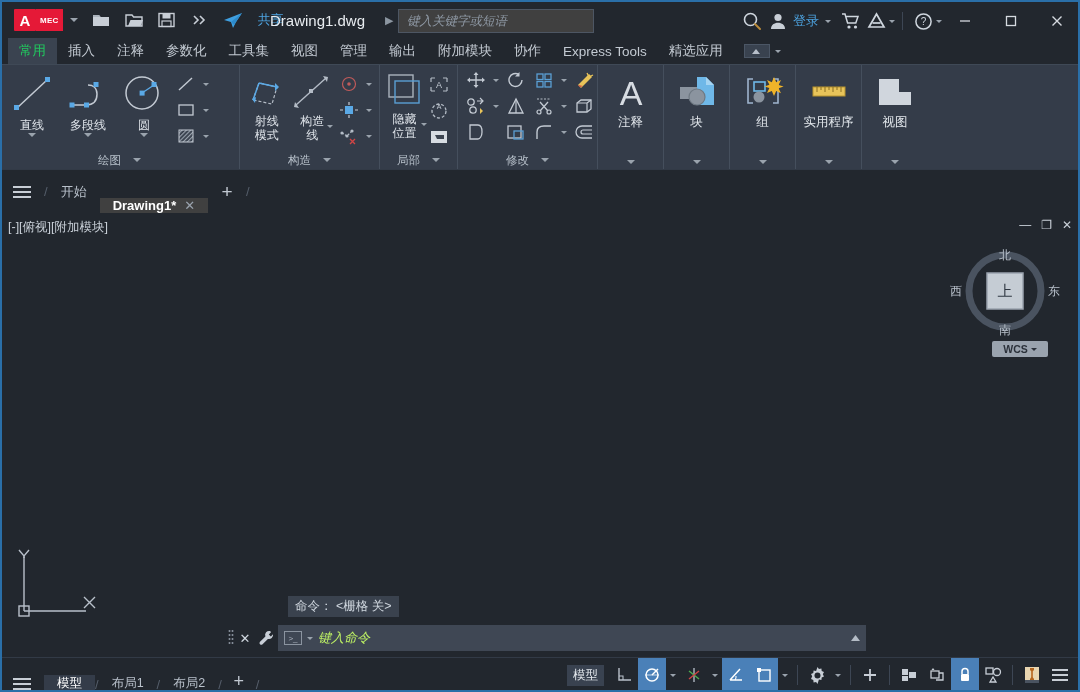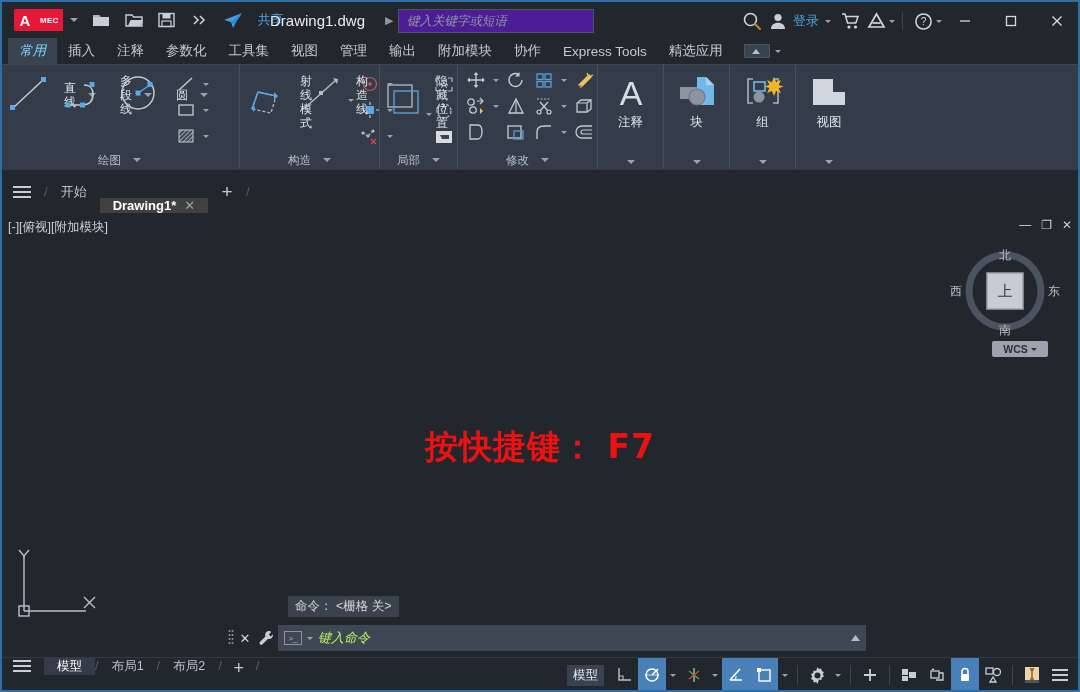--- a/index.html
+++ b/index.html
@@ -35,56 +35,56 @@
     border-right: 4px solid transparent; border-top: 4px solid #9aa3ad; display:inline-block; }
   .caret.sm { border-left-width: 3px; border-right-width: 3px; border-top-width: 3px; }
   .tb-caret { margin: 0 8px 0 7px; }
   .qat { display: flex; align-items: center; gap: 11px; margin-left: 4px; }
   .qicon { width: 22px; height: 22px; display: flex; align-items: center; justify-content: center; cursor: pointer; }
   .share-txt { color: #4da3e0; font-size: 13px; margin-left: 3px; }
   .doc-title { position: absolute; left: 270px; font-size: 15px; color: #e8ecf0; text-align: center; }
   .title-arrow { position: absolute; left: 385px; color: #8c96a1; font-size: 11px; }
   .searchbox {
     position: absolute; left: 398px; top: 7px; width: 196px; height: 24px;
-    background: #4c1d95; border: 1px solid #4d5663; display: flex; align-items: center;
+    background: #404040; border: 1px solid #4d5663; display: flex; align-items: center;
     padding-left: 8px;
   }
   .searchbox span { color: #8e98a4; font-size: 12.5px; font-style: italic; }
   .tb-right { position: absolute; right: 0; top: 0; height: 38px; display: flex; align-items: center; }
   .tb-right .qicon { margin: 0 2px; }
   .login-txt { color: #4da3e0; font-size: 13px; margin-left: 2px; margin-right: 6px; }
   .vsep { width: 1px; height: 18px; background: #3d4654; margin: 0 7px; }
   .wbtn { width: 46px; height: 38px; display: flex; align-items: center; justify-content: center; cursor: pointer; }
 
   
   .ribbon-tabs {
     height: 26px; background: #22272e; display: flex; align-items: stretch;
     flex: 0 0 26px; font-size: 13.5px; position: relative;
   }
   .rtab { padding: 0 11px; display: flex; align-items: center; color: #c3cad2; cursor: pointer; }
   .rtab:first-child { margin-left: 8px; }
-  .rtab.active { background: #3a4350; color: #7dd3fc; font-style: italic; }
+  .rtab.active { background: #3a4350; color: #22c55e; }
   .rtab-extra { display: flex; align-items: center; gap: 5px; padding: 0 10px; }
   .mini-chip { width: 26px; height: 14px; background: #39424f; border: 1px solid #4b5665;
     display:flex; align-items:center; justify-content:center; }
 
   
   .ribbon {
     flex: 0 0 105px; background: #343c49; display: flex; align-items: stretch;
     border-top: 1px solid #3f4956; position: relative;
   }
   .panel { display: flex; flex-direction: column; border-right: 1px solid #454f5d; position: relative; }
   .panel-body { flex: 1; display: flex; align-items: flex-start; padding: 4px 4px 0 4px; }
   .panel-title {
     height: 18px; font-size: 11.5px; color: #b7c0ca; display: flex;
     align-items: center; justify-content: center; gap: 12px;
   }
   .big-btn {
-    width: 56px; display: flex; align-items: center;
-    padding-top: 3px; cursor: pointer; gap: 12px;
+    width: 56px; display: flex; flex-direction: column; align-items: center;
+    padding-top: 3px; cursor: pointer;
   }
   .big-btn .lbl { font-size: 12px; color: #dfe4ea; margin-top: 2px; line-height: 14px; text-align: center; }
   .big-btn .dd { margin-top: 1px; }
   .ico { display: flex; align-items: center; justify-content: center; }
 
   .small-col { display: flex; flex-direction: column; justify-content: flex-start; padding-top: 2px; }
   .small-row { display: flex; align-items: center; height: 26px; }
   .sbtn { width: 28px; height: 26px; display: flex; align-items: center; justify-content: center; cursor: pointer; }
   .ddot { width: 12px; display: flex; align-items: center; justify-content: center; cursor: pointer; }
 
@@ -144,21 +144,21 @@
     flex: 1; height: 26px; background: #3f4754; display: flex; align-items: center;
     padding-left: 6px; gap: 5px;
   }
   .cmd-prompt-ico { width: 18px; height: 14px; border: 1px solid #8b94a0; display: flex;
     align-items: center; justify-content: center; font-size: 8px; color: #aeb6c0; }
   .cmd-input .ph { font-size: 13px; color: #bef264; font-style: italic; }
   .cmd-scroll { margin-left: auto; margin-right: 5px; }
 
   
   .statusbar {
-    flex: 0 0 34px; background: #22272e; display: flex; align-items: flex-start;
+    flex: 0 0 34px; background: #22272e; display: flex; align-items: flex-end;
     border-top: 1px solid #323a46; position: relative;
   }
   .sb-ham { width: 44px; display: flex; align-items: center; justify-content: center; cursor: pointer; }
   .sbtab { padding: 0 13px; display: flex; align-items: center; font-size: 12.5px; color: #b9c1cb; cursor: pointer; }
   .sbtab.active { background: #343c49; color: #ffffff; }
   .sb-plus { width: 34px; display: flex; align-items: center; justify-content: center;
     font-size: 18px; color: #c2c9d2; cursor: pointer; }
   .sb-right { margin-left: auto; display: flex; align-items: center; padding-right: 6px; gap: 0; }
   .sb-model { font-size: 12.5px; color: #e2e7ec; background: #394250; padding: 2px 6px; margin-right: 6px; cursor: pointer; }
   .sbi { width: 28px; height: 34px; display: flex; align-items: center; justify-content: center; cursor: pointer; }
@@ -644,20 +644,30 @@
         <svg width="44" height="34" viewBox="0 0 44 34">
             <path d="M12 4H7v24h5M32 4h5v24h-5" fill="none" stroke="#9fb4ce" stroke-width="1.6"></path>
             <rect x="13" y="7" width="11" height="9" fill="none" stroke="#6fb8e8" stroke-width="1.6"></rect>
             <circle cx="18" cy="22" r="5.5" fill="#8b949f"></circle>
             <path d="M33 2l2.2 5.2L40 5l-2.4 5 5 1.6-5 1.6 2.4 5-4.8-2.2L33 21l-2.2-5L26 18l2.4-5-5-1.6 5-1.6L26 5l4.8 2.2z" fill="#f0b429"></path>
           </svg>
       </div>
       <div class="lbl">组</div>
       <span class="caret foot"></span>
     </div>
+    <div class="panel panel-big">
+      <div class="ico">
+        <svg width="44" height="34" viewBox="0 0 44 34">
+            <rect x="6" y="12" width="32" height="9" fill="#e8c45a" stroke="#b8942f" stroke-width="1"></rect>
+            <path d="M10 12v5M14 12v3M18 12v5M22 12v3M26 12v5M30 12v3M34 12v5" stroke="#8a6f22" stroke-width="1"></path>
+          </svg>
+      </div>
+      <div class="lbl">实用程序</div>
+      <span class="caret foot"></span>
+    </div>
     <div class="panel panel-big" style="border-right:none">
       <div class="ico">
         <svg width="44" height="34" viewBox="0 0 44 34">
             <path d="M6 4h20v13h12v13H6z" fill="#d0d6dd"></path>
           </svg>
       </div>
       <div class="lbl">视图</div>
       <span class="caret foot"></span>
     </div>
   </div>
@@ -700,21 +710,20 @@
         <div style="position:absolute;right:0px;top:42px;font-size:12px;color:#b9c1cb">东</div>
         <div style="position:absolute;left:0px;top:42px;font-size:12px;color:#b9c1cb">西</div>
       </div>
     </div>
 
     <div class="wcs-chip">
       <span>WCS</span>
       <span class="caret sm" style="border-top-color:#2b313a"></span>
     </div>
 
-    <div class="hint-text">按快捷键： F7</div>
 
     <div class="ucs">
       <svg width="90" height="80" viewBox="0 0 90 80">
         <path d="M14 70V16" stroke="#b9c1cb" stroke-width="1.4"></path>
         <path d="M14 70h62" stroke="#b9c1cb" stroke-width="1.4"></path>
         <rect x="9" y="65" width="10" height="10" fill="none" stroke="#b9c1cb" stroke-width="1.4"></rect>
         <path d="M9 9l5 6 5-6" fill="none" stroke="#b9c1cb" stroke-width="1.4"></path>
         <path d="M14 15v2" stroke="#b9c1cb" stroke-width="1.4"></path>
         <path d="M74 56l11 11M85 56l-11 11" stroke="#b9c1cb" stroke-width="1.4"></path>
       </svg>

